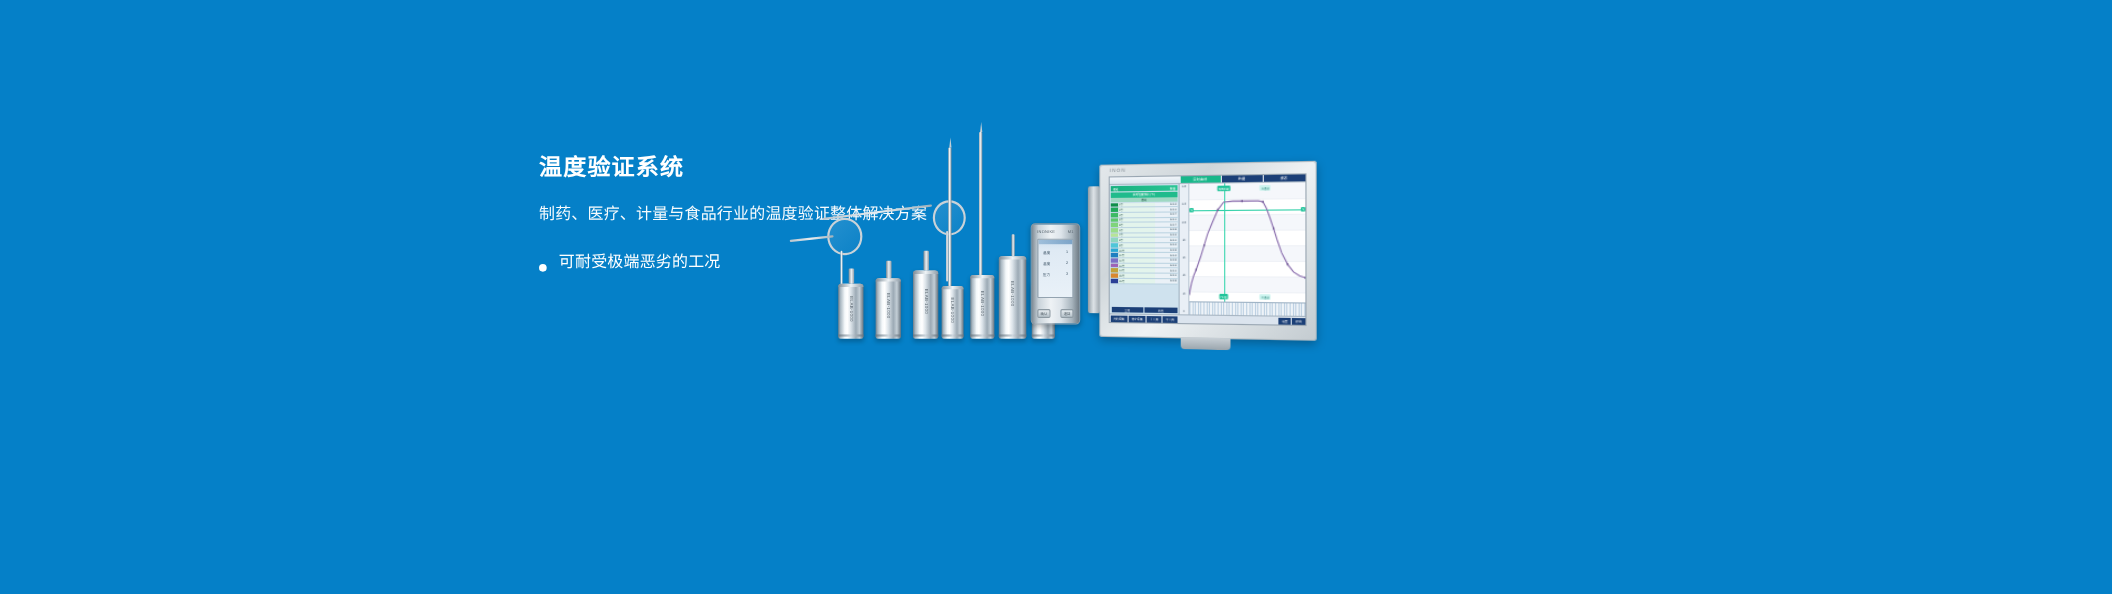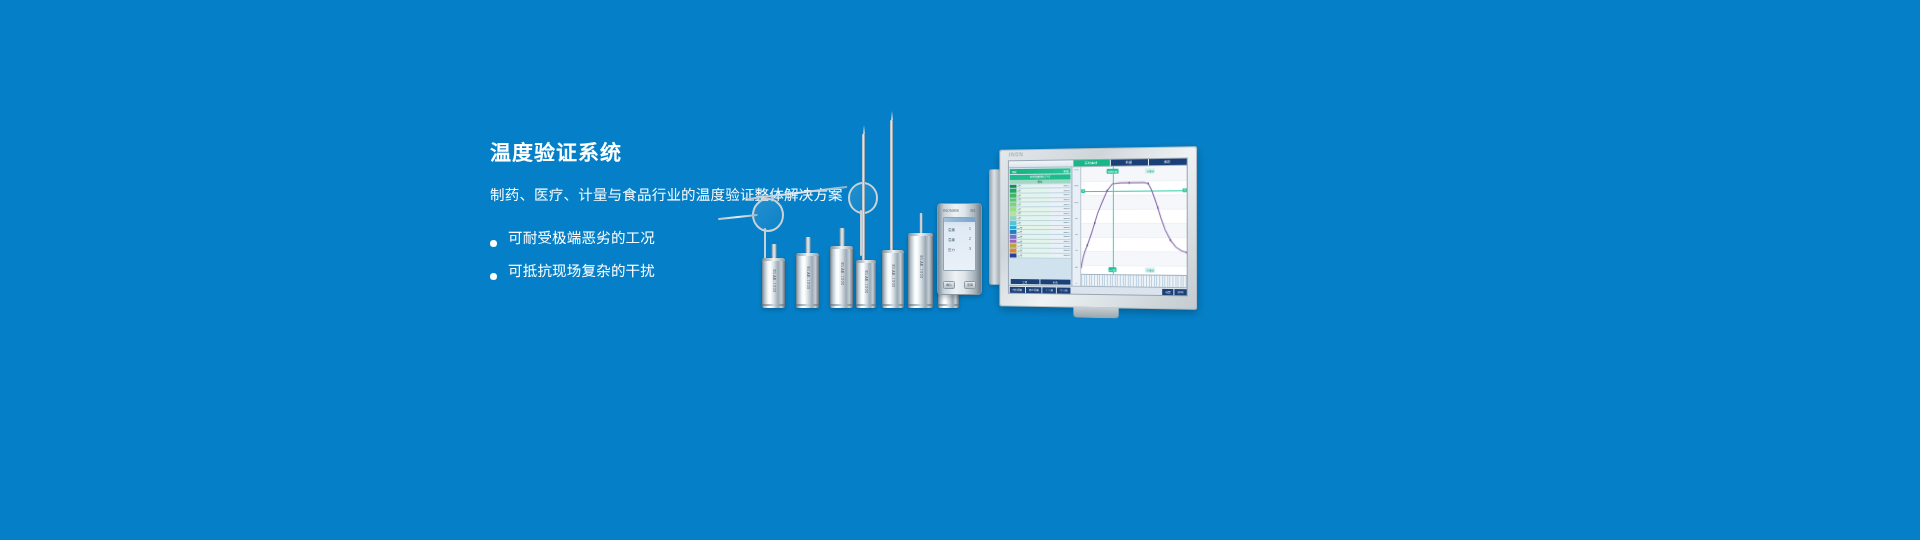--- a/index.html
+++ b/index.html
@@ -429,24 +429,20 @@
 
 <div class="banner">
 
   <div class="copy">
     <div class="headline">温度验证系统</div>
     <div class="subhead">制药、医疗、计量与食品行业的温度验证整体解决方案</div>
     <ul class="bullets">
       <li class="bullet">
         <span class="bullet-dot"></span>
         <span class="bullet-text">可耐受极端恶劣的工况</span>
-      </li>
-      <li class="bullet">
-        <span class="bullet-dot"></span>
-        <span class="bullet-text">可抵抗现场复杂的干扰</span>
       </li>
     </ul>
   </div>
 
   <div class="product">
 
     <div class="coil" style="left:18px;top:78px;">
       <div class="ring" style="left:34px;top:0;width:32px;height:34px;"></div>
       <div class="lead" style="left:0;top:20px;width:40px;transform:rotate(-6deg);"></div>
       <div class="drop" style="left:46px;top:30px;height:42px;"></div>

